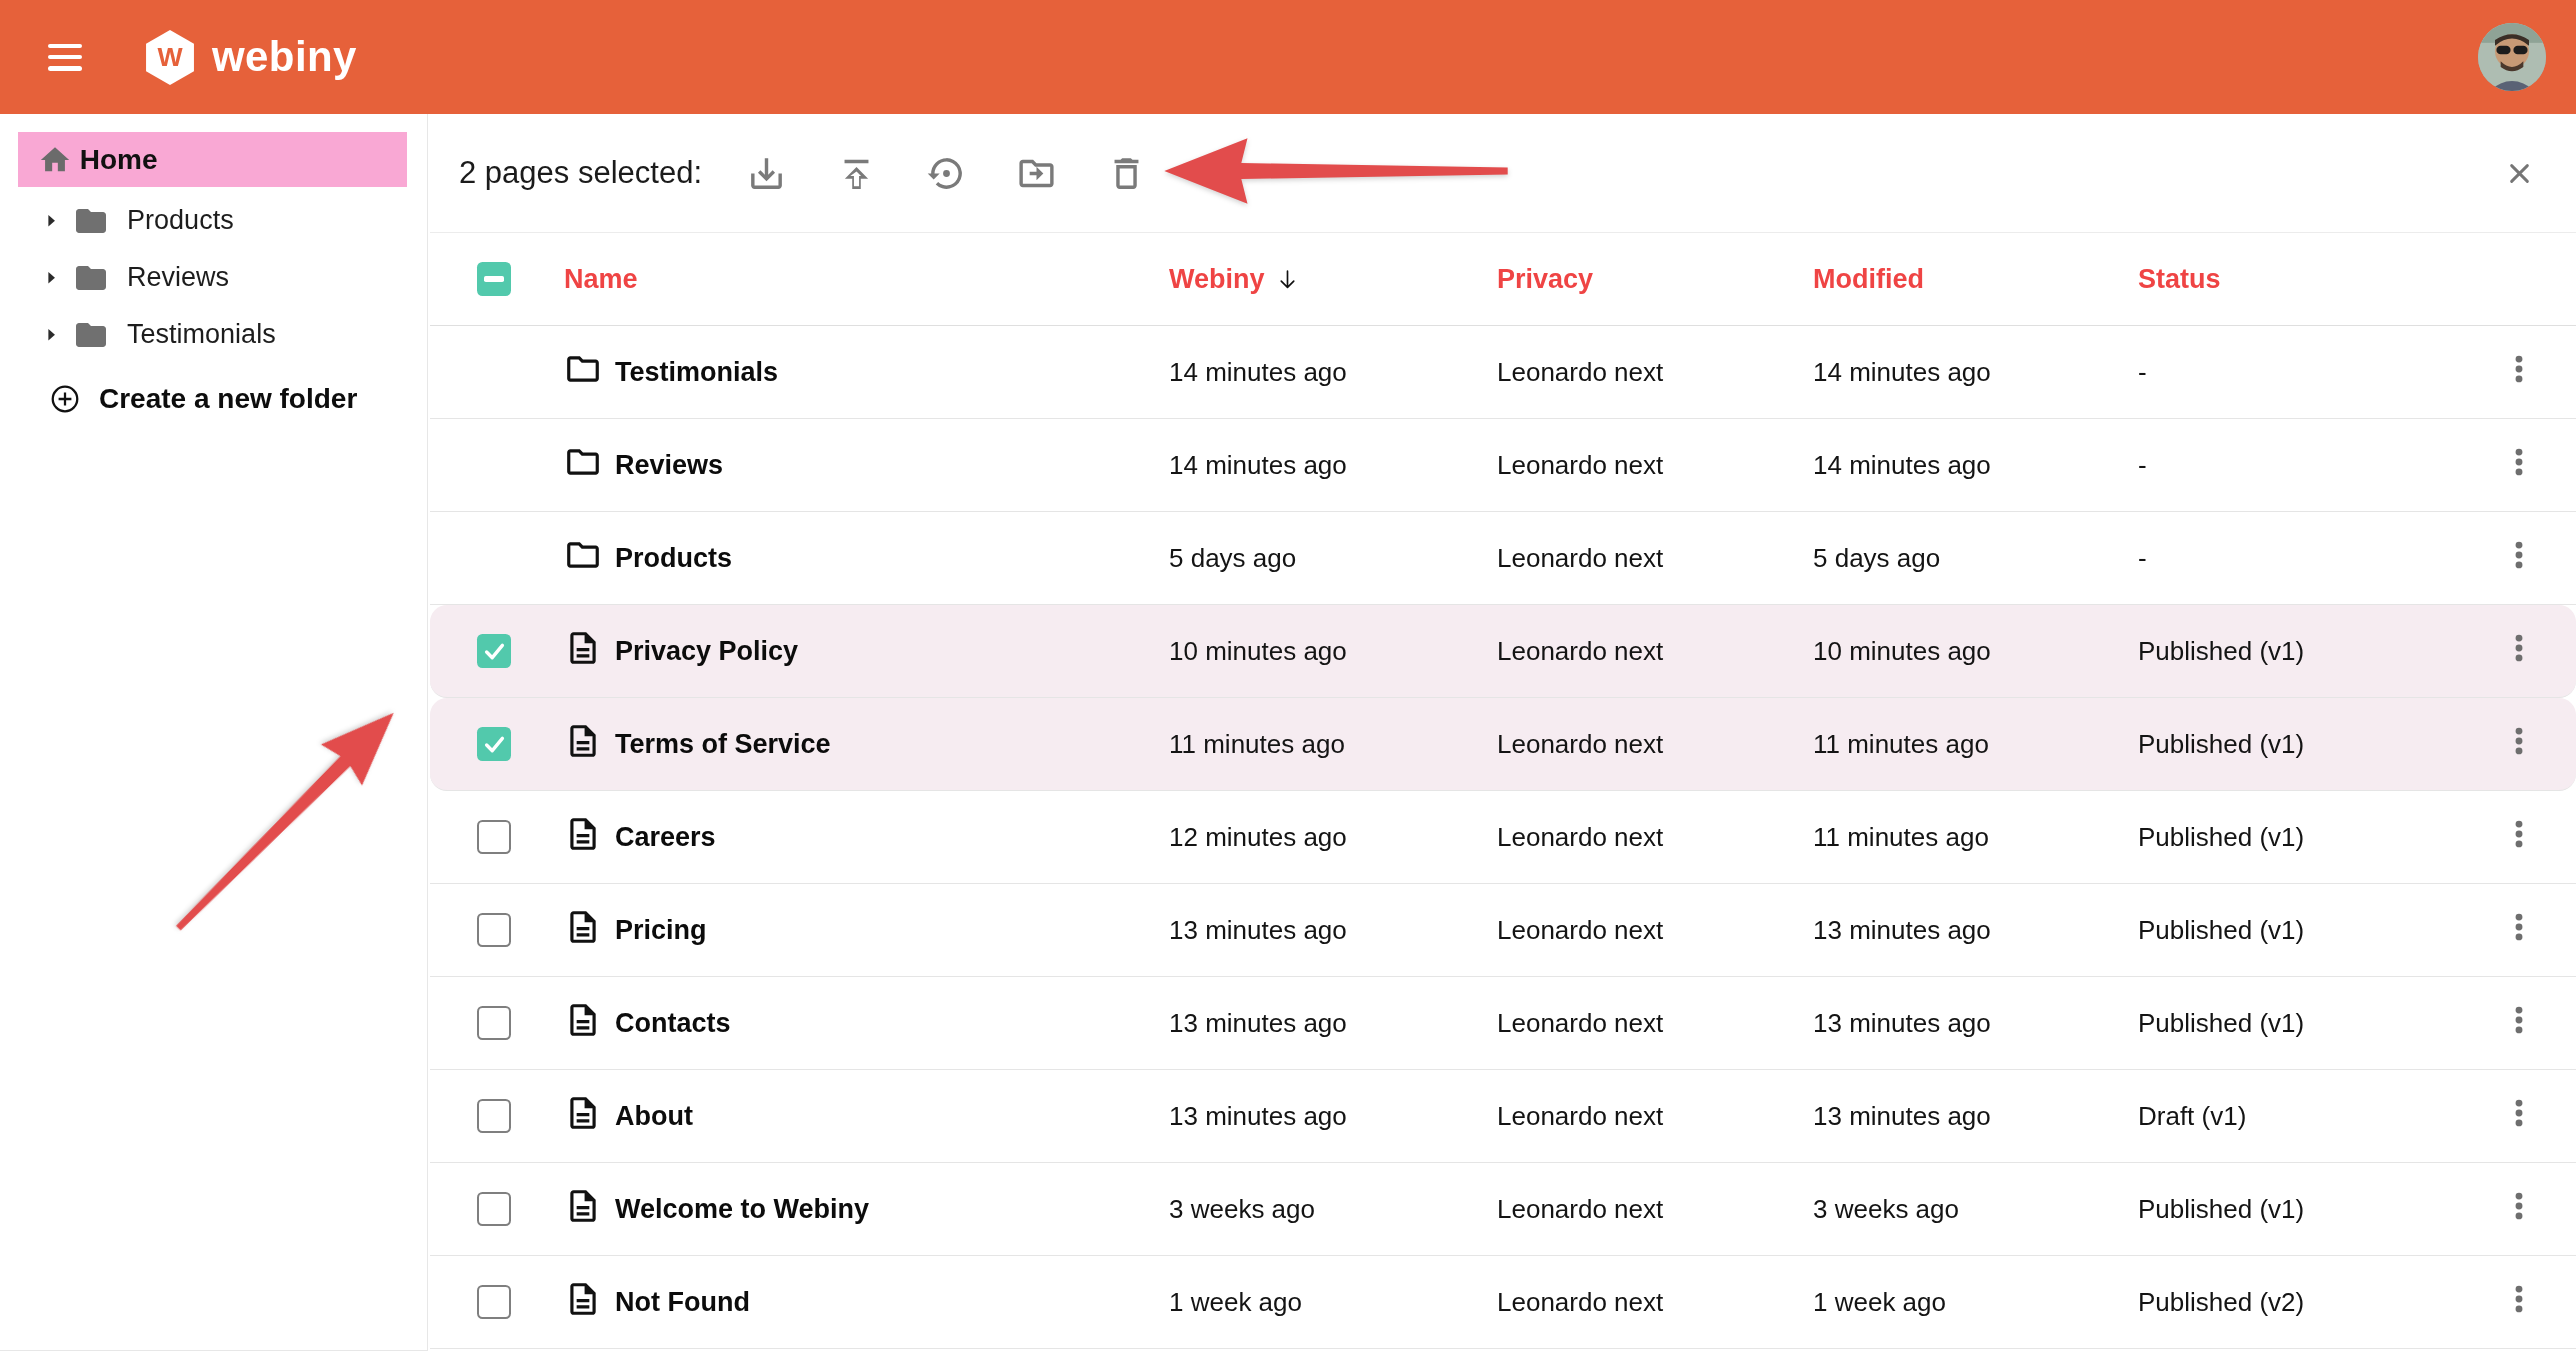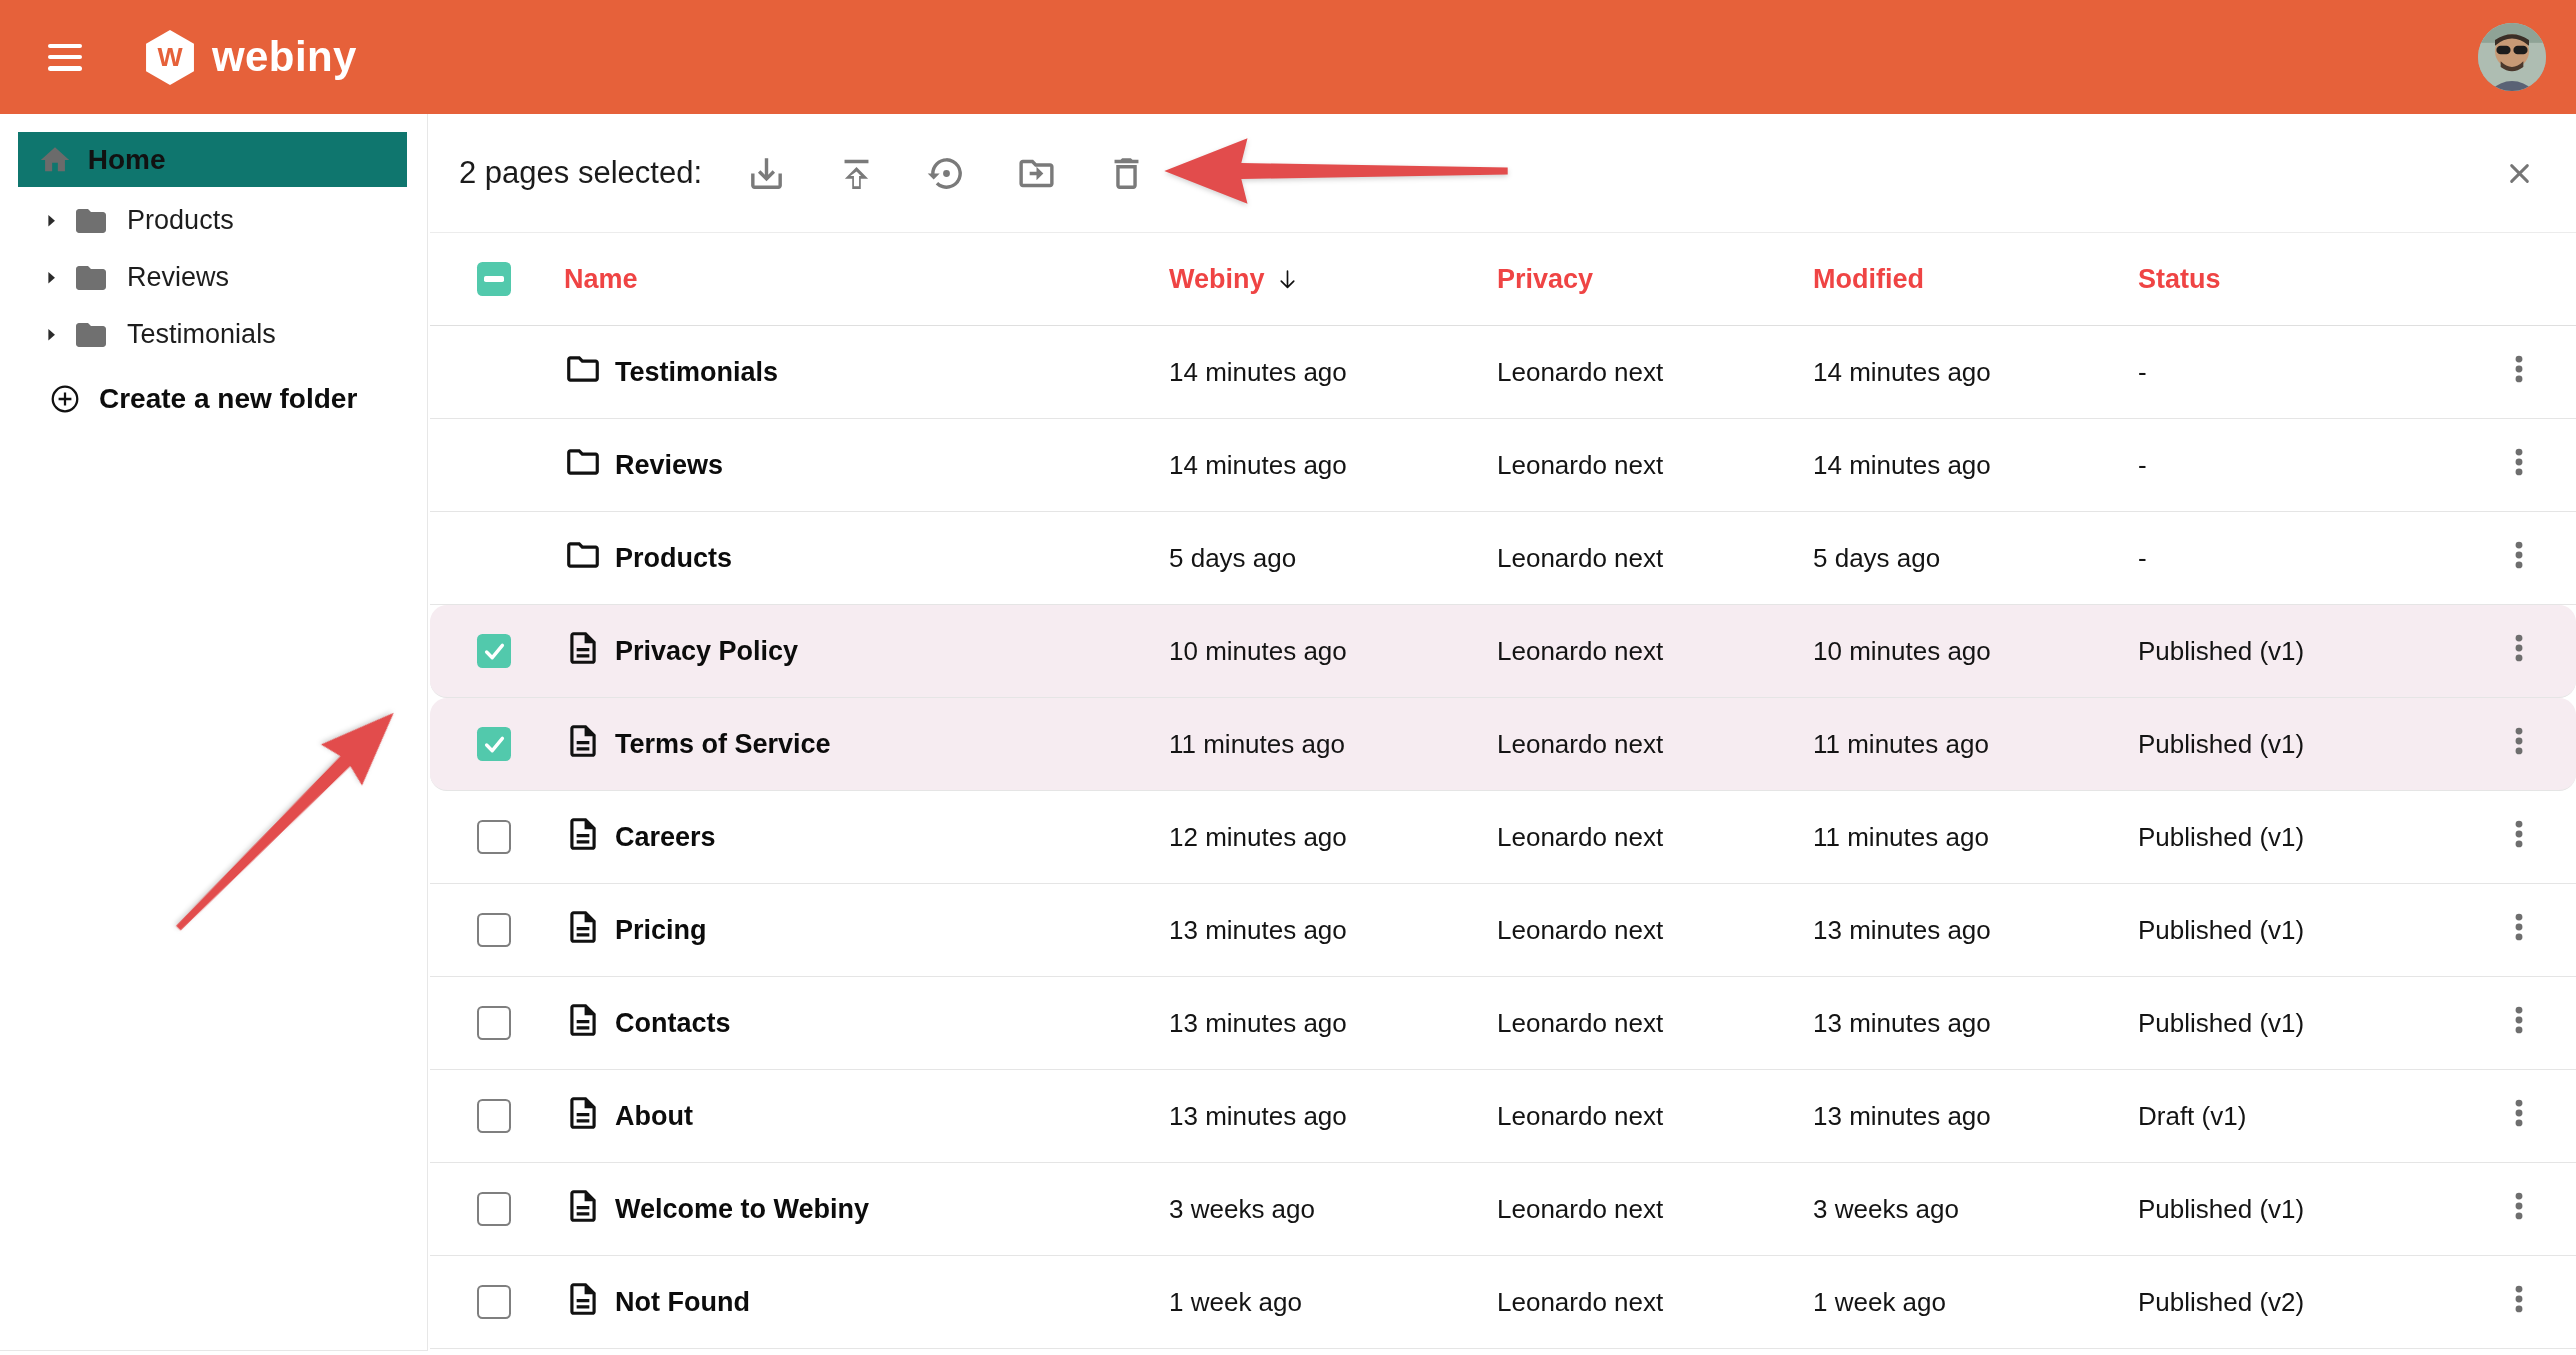--- a/index.html
+++ b/index.html
@@ -18,21 +18,21 @@
   
   .topbar{position:absolute;top:0;left:0;right:0;height:114px;background:var(--orange);display:flex;align-items:center;z-index:5;}
   .hamburger{margin-left:48px;width:34px;height:27px;display:flex;flex-direction:column;justify-content:space-between;cursor:pointer;}
   .hamburger span{display:block;height:4.5px;border-radius:2.7px;background:#fff;}
   .logo{display:flex;align-items:center;margin-left:64px;gap:18px;}
   .wordmark{color:#fff;font-size:42px;font-weight:bold;letter-spacing:0.4px;}
   .avatar{margin-left:auto;margin-right:30px;width:68px;height:68px;border-radius:50%;overflow:hidden;flex:0 0 auto;background:#9fb3ad;}
 
   
   .sidebar{position:absolute;top:114px;left:0;width:428px;height:1237px;background:#fff;border-right:1.8px solid #E7E7E7;border-bottom:1.8px solid #E7E7E7;z-index:2;}
-  .home-item{margin:18px 19.7px 0 18px;height:55px;background:#0f766e;display:flex;align-items:center;padding-left:19.7px;gap:16px;font-weight:bold;font-size:28px;color:#111;}
+  .home-item{margin:18px 19.7px 0 18px;height:55px;background:#f9a8d4;display:flex;align-items:center;padding-left:19.7px;gap:8px;font-weight:bold;font-size:28px;color:#111;}
   .tree{margin-top:5.4px;}
   .tree-item{height:57px;display:flex;align-items:center;padding-left:41px;gap:12.5px;font-size:27px;color:#1d1d1d;cursor:pointer;}
   .tree-item .f-label{margin-left:5.4px;}
   .create-folder{margin-top:7.2px;height:57px;display:flex;align-items:center;padding-left:49px;gap:18px;font-weight:bold;font-size:28px;color:#0d0d0d;cursor:pointer;}
 
   
   .main{position:absolute;top:114px;left:430px;right:0;bottom:0;background:#fff;}
   .action-bar{height:119px;border-bottom:1.8px solid #ECECEC;display:flex;align-items:center;padding:0 39px 0 29px;}
   .sel-text{font-size:31px;color:#1b1b1b;}
   .actions{display:flex;align-items:center;gap:47px;margin-left:43px;}

